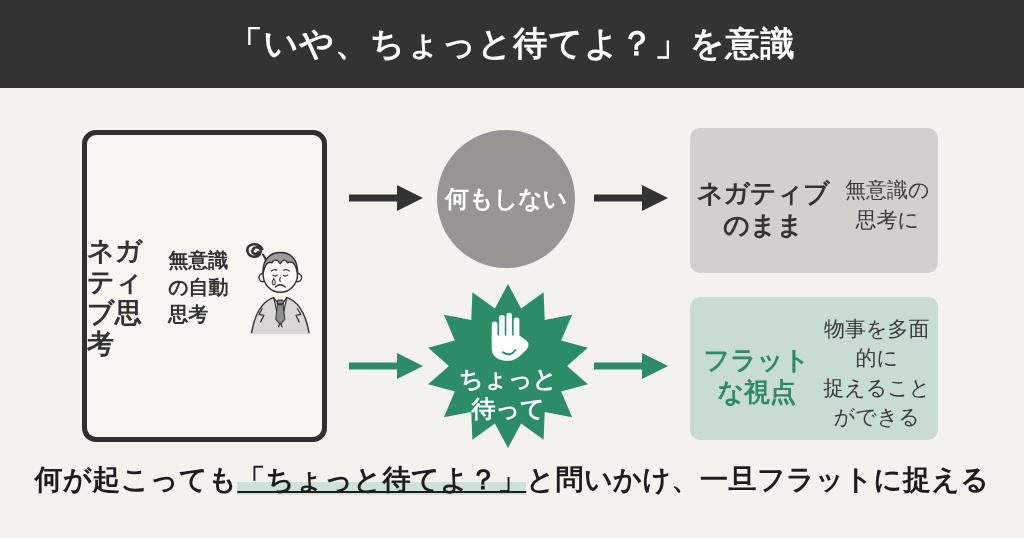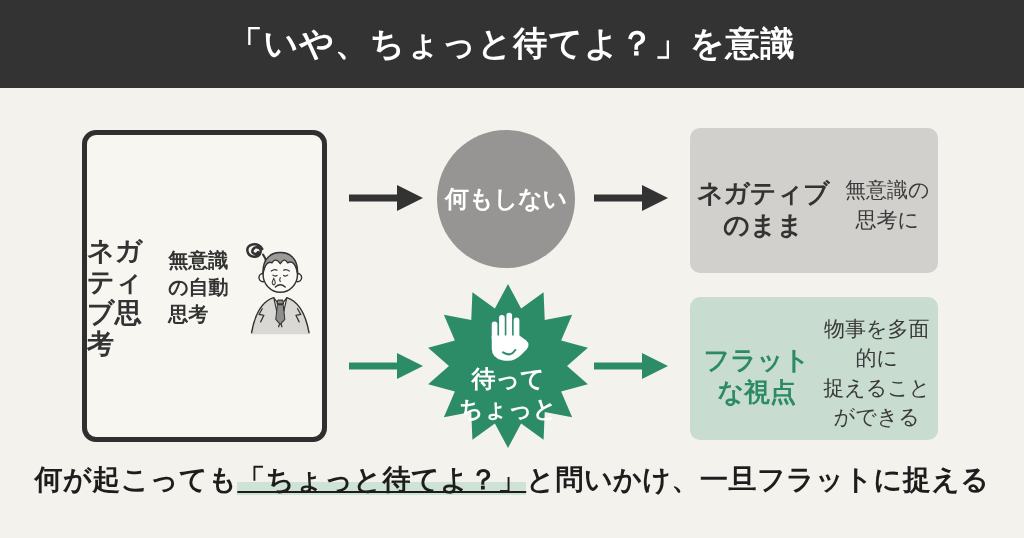--- a/index.html
+++ b/index.html
@@ -148,22 +148,22 @@
         <g fill="#ffffff">
           <rect x="10" y="13" width="7" height="24" rx="3.5"></rect>
           <rect x="19" y="5" width="7" height="32" rx="3.5"></rect>
           <rect x="28" y="2" width="7" height="35" rx="3.5"></rect>
           <rect x="37" y="8" width="7" height="29" rx="3.5"></rect>
           <path d="M10 30 h34 l8 6 q6 5 1 11 l-7 7 q-9 9 -22 7 q-14 -3 -14 -15 Z"></path>
         </g>
         <path d="M24 51 q9 6 15 -3" stroke="#2c8c68" stroke-width="2.5" fill="none" stroke-linecap="round"></path>
       </svg>
       <div class="burst-text">
+        <span class="ln">ちょっと</span>
         <span class="ln">待って</span>
-        <span class="ln">ちょっと</span>
       </div>
     </div>
   </div>
 
   <svg class="arrow arrow-bot-2" viewBox="0 0 78 30">
     <line x1="2" y1="15" x2="52" y2="15" stroke="#2c8c68" stroke-width="7"></line>
     <polygon points="50,2 76,15 50,28" fill="#2c8c68"></polygon>
   </svg>
 
   <div class="outcome outcome-green">

